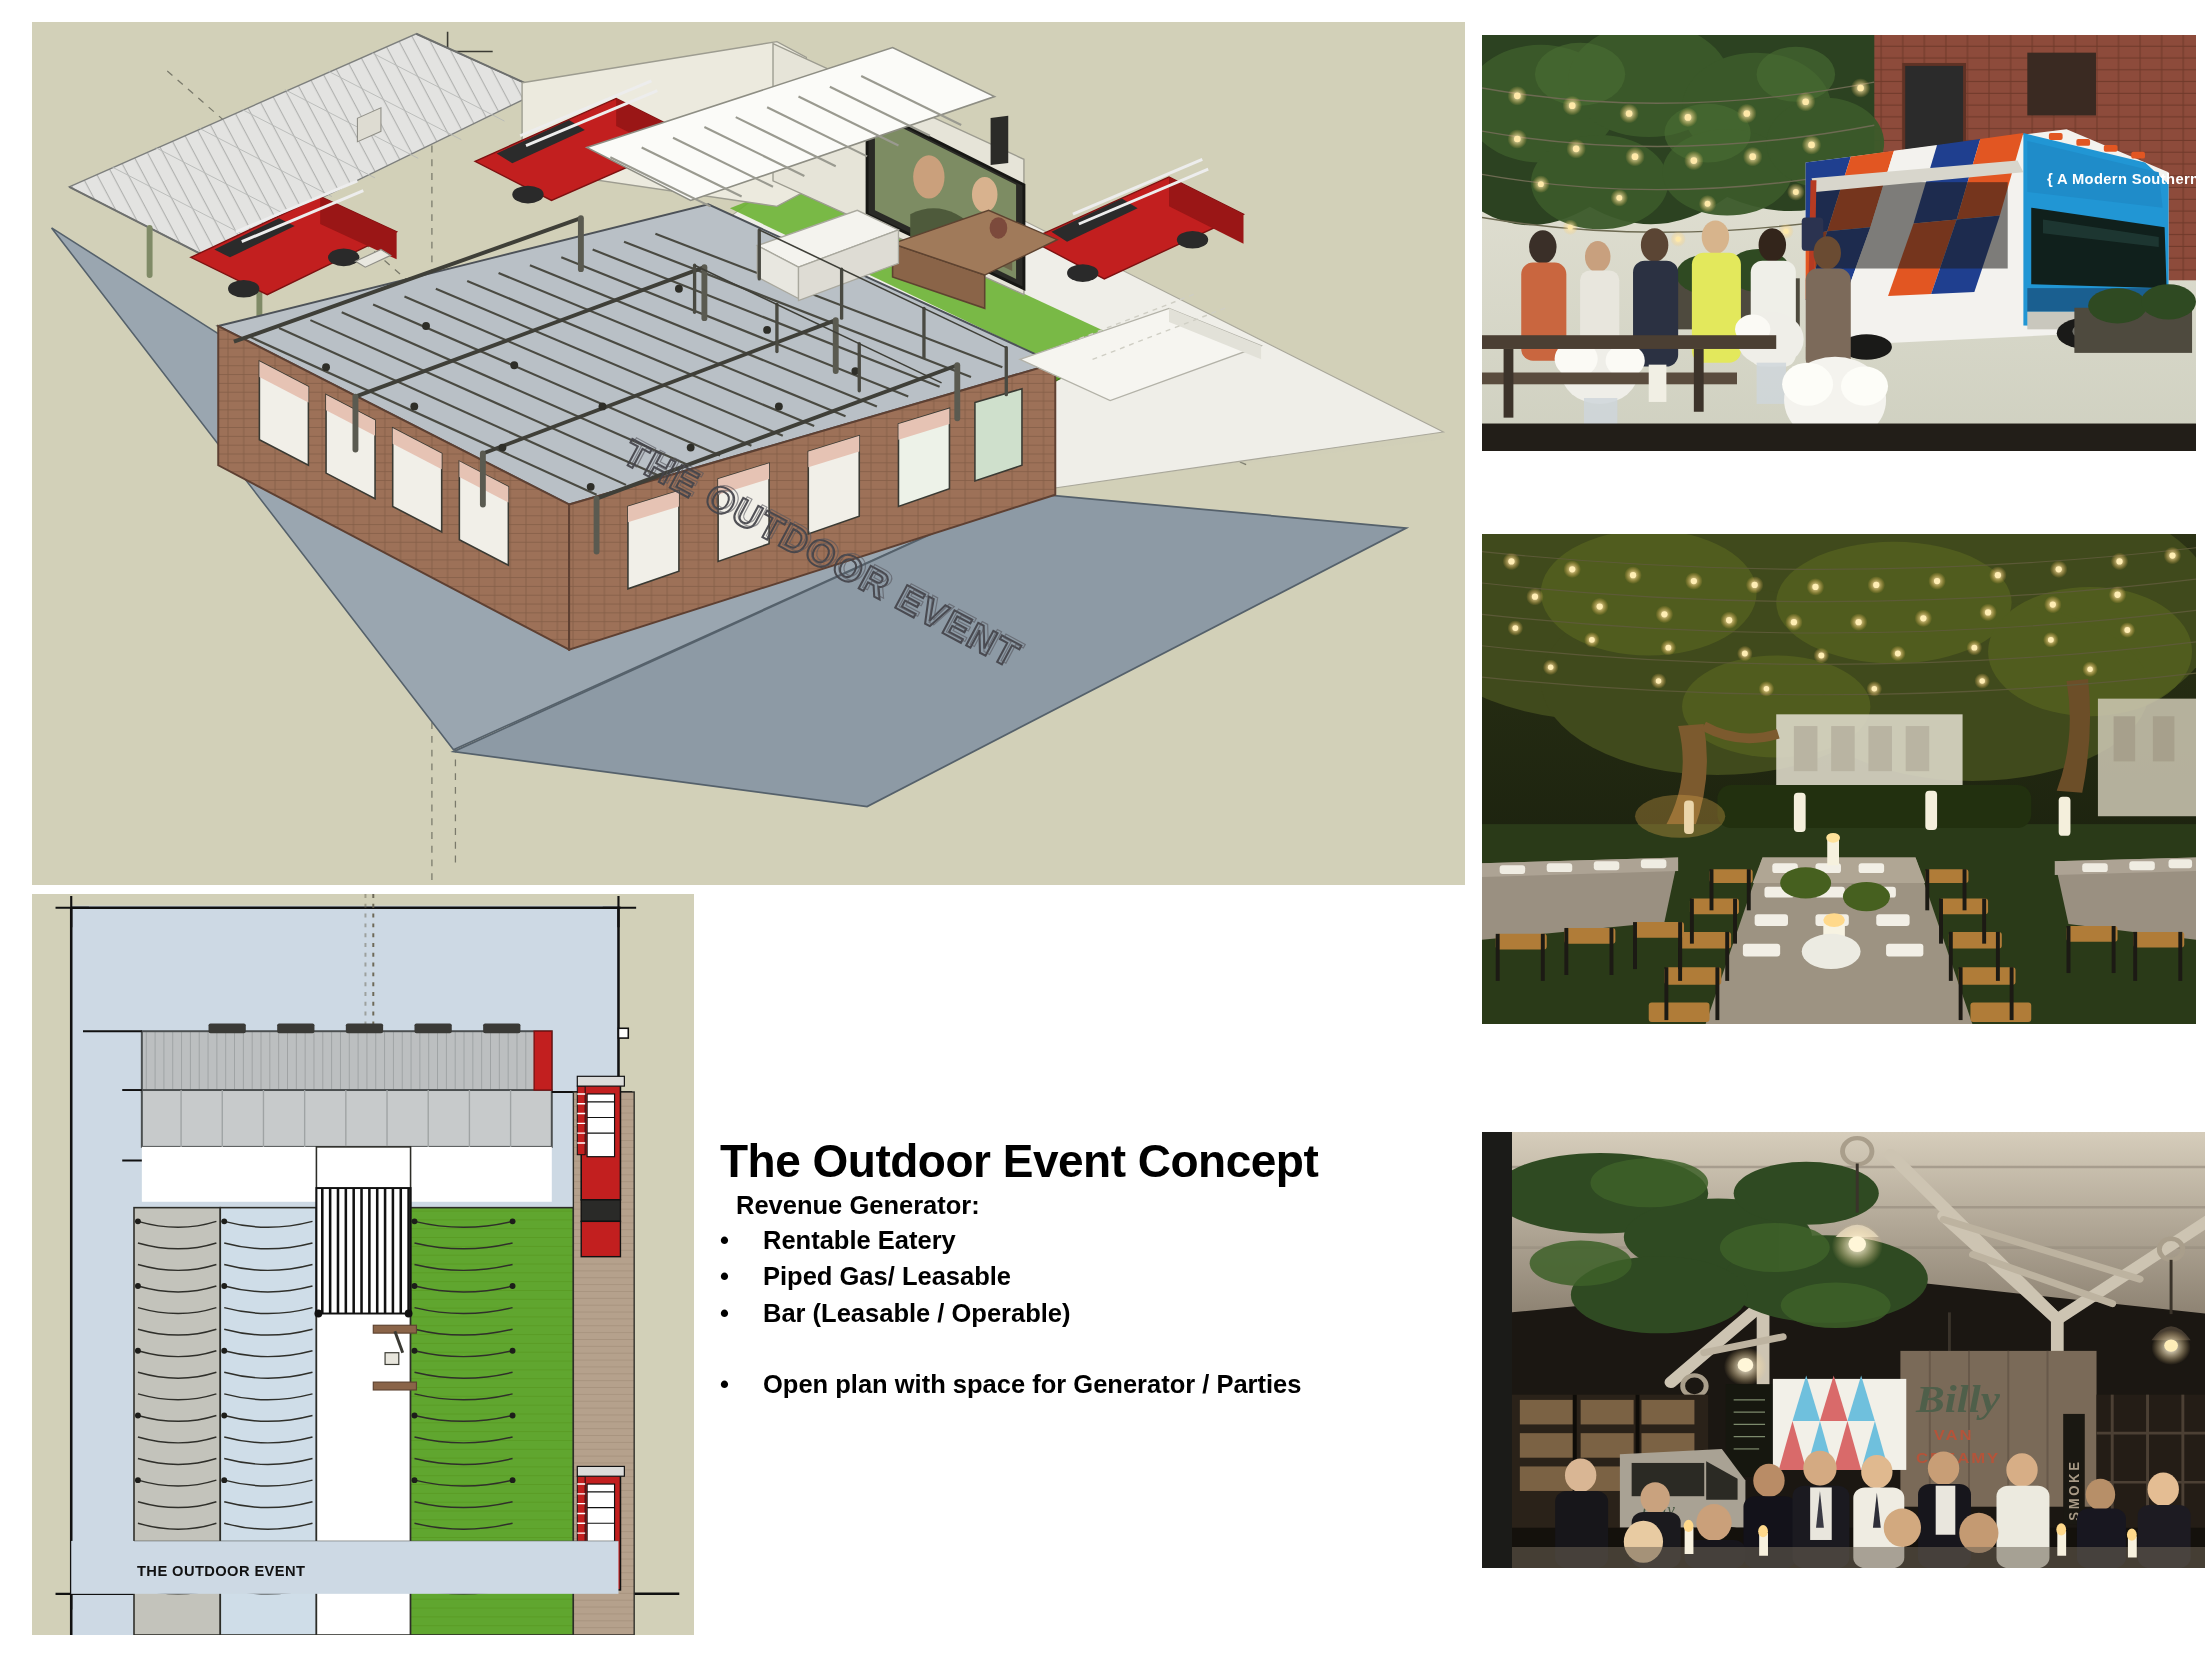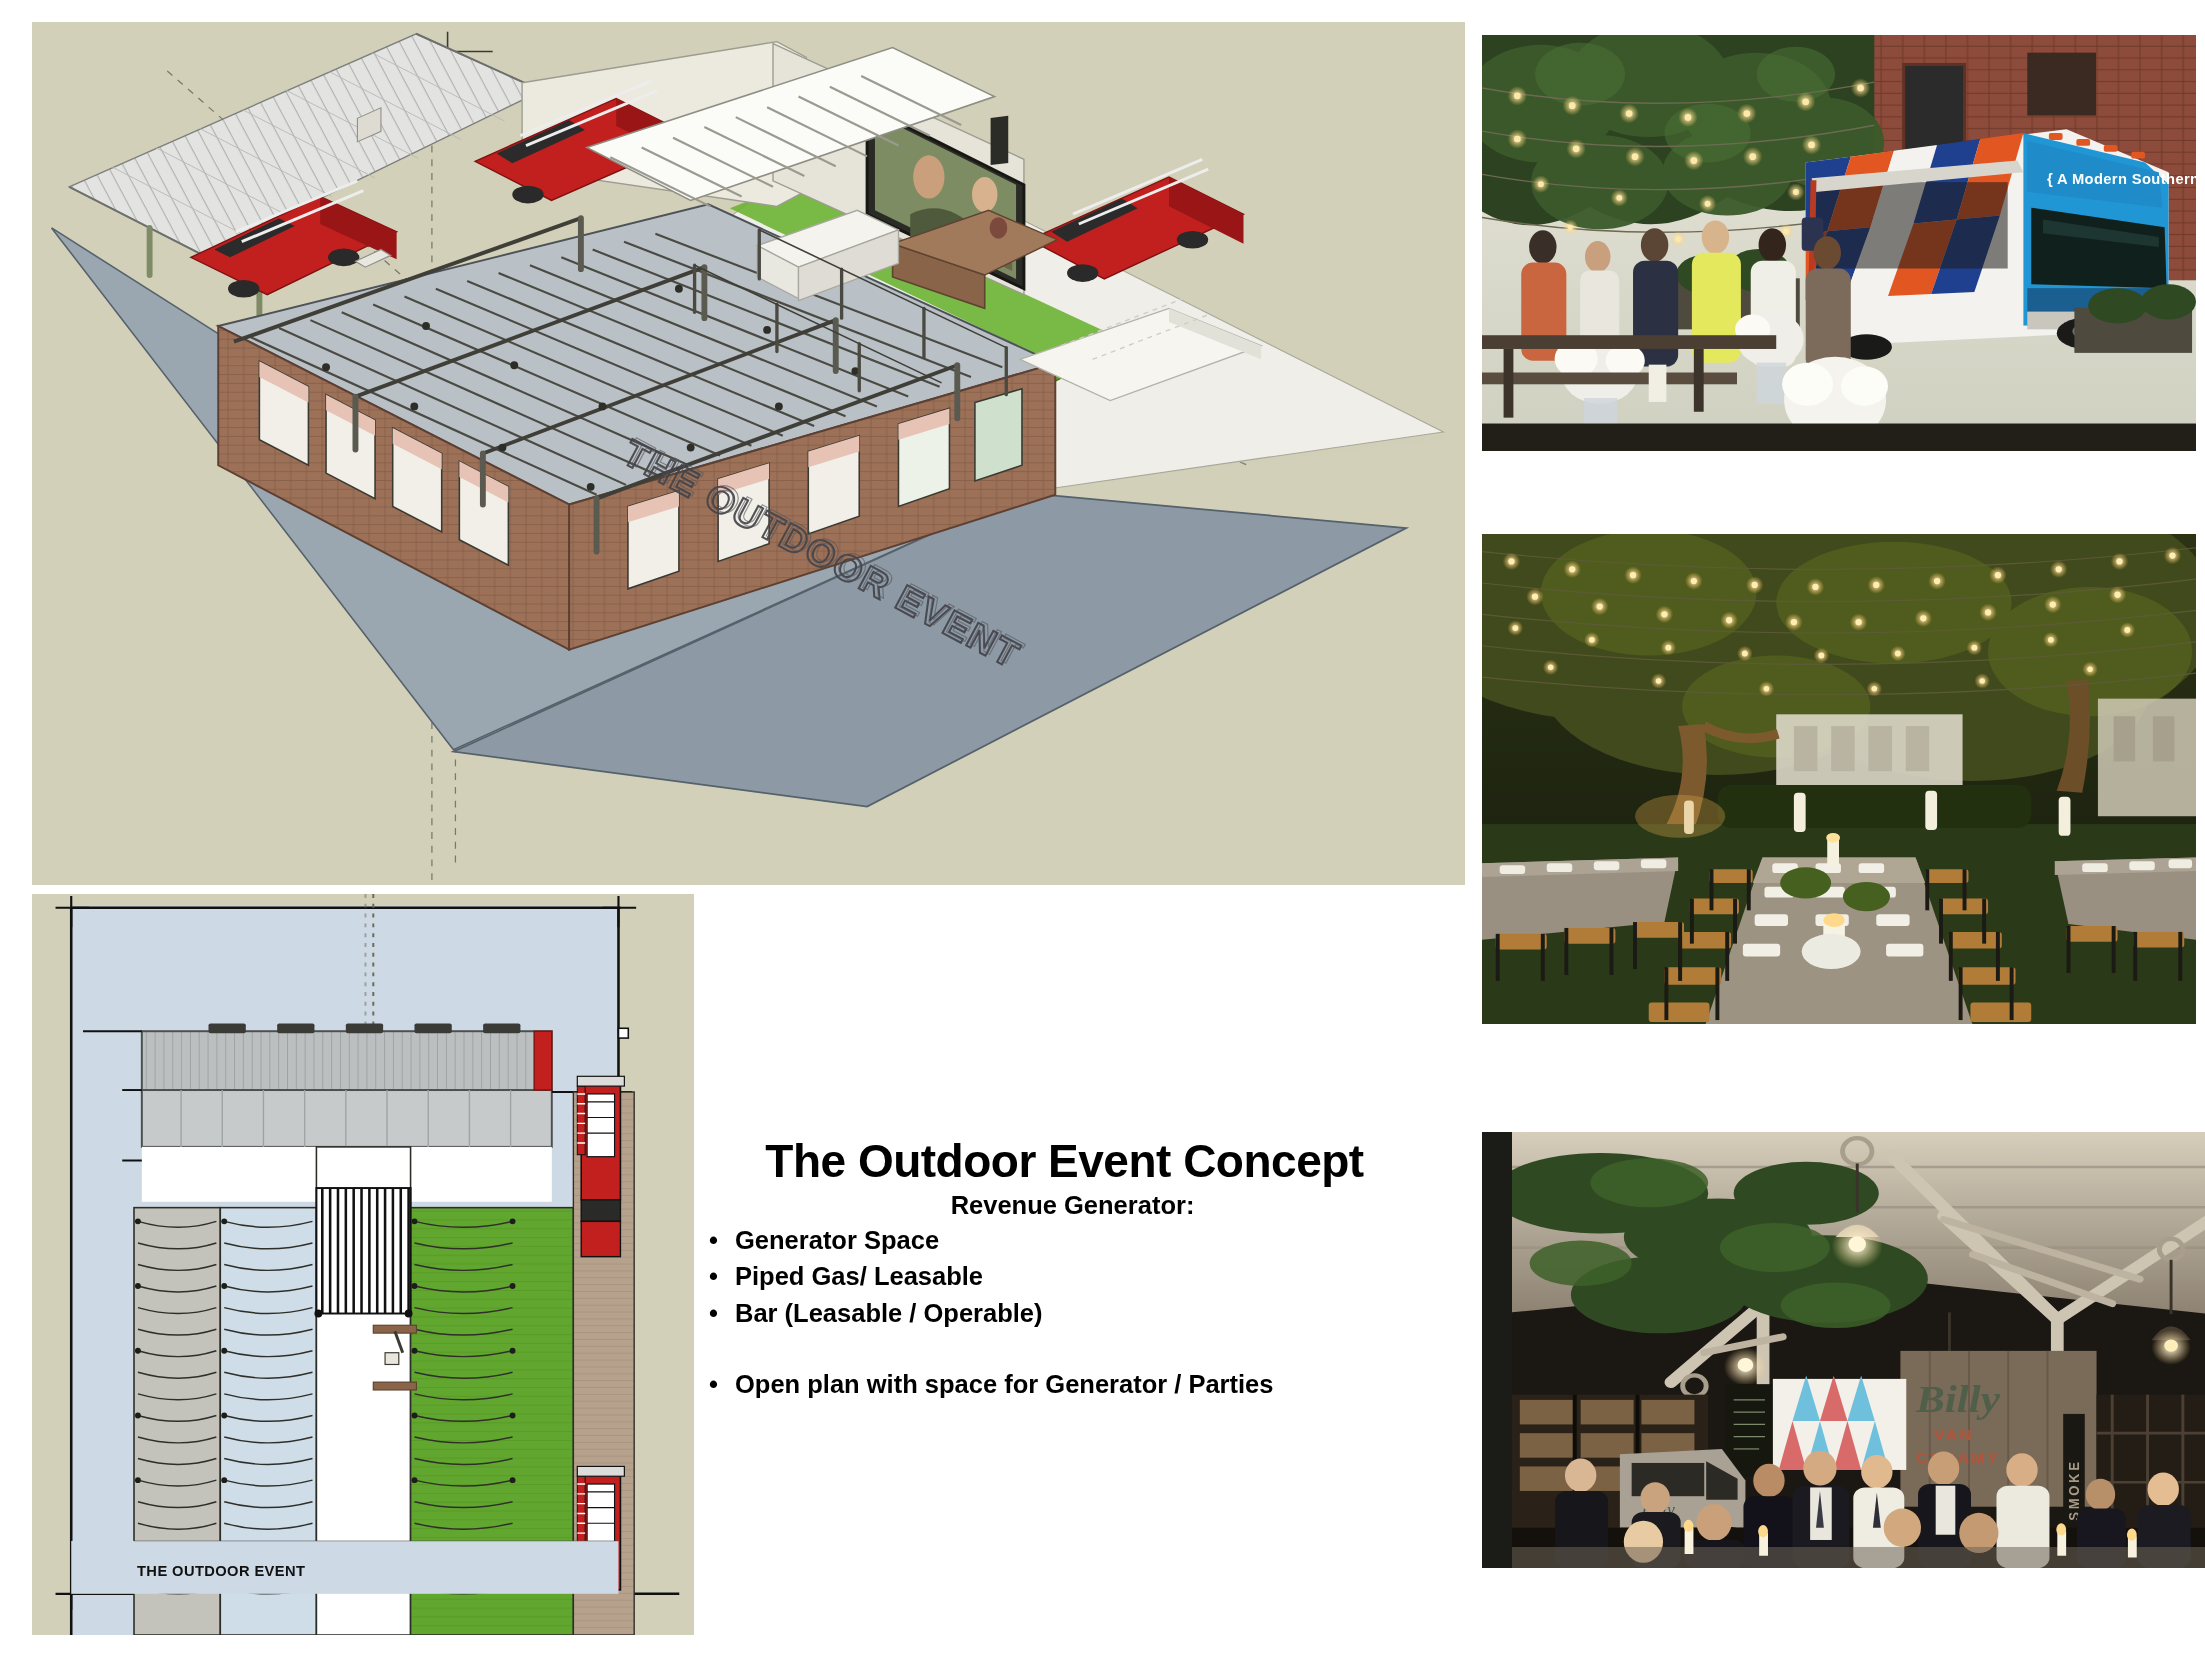--- a/index.html
+++ b/index.html
@@ -13,21 +13,21 @@
 
   
   #plan-panel{position:absolute;left:32px;top:894px;width:662px;height:741px;
      background:#d2d0b8;overflow:hidden;}
   #plan-svg{position:absolute;left:0;top:0;width:662px;height:741px;}
   #plan-label{position:absolute;left:137px;top:1563px;
      font-size:14.7px;font-weight:bold;color:#111;letter-spacing:0.4px;
      font-family:"Liberation Sans",sans-serif;}
 
   
-  #textblock{position:absolute;left:692px;top:1137px;width:745px;text-align:center;}
+  #textblock{position:absolute;left:720px;top:1137px;width:745px;}
   #title{font-size:46px;font-weight:bold;color:#000;line-height:1.05;
      letter-spacing:-0.5px;margin:0 0 5.9px 0;}
   #subtitle{font-size:25.5px;font-weight:bold;color:#000;margin:0 0 2px 16px;}
   ul.bullets{list-style:none;margin:0;padding:0;}
   ul.bullets li{font-size:25.5px;font-weight:bold;color:#000;
      display:flex;align-items:baseline;line-height:1.42;}
   ul.bullets li .dot{display:inline-block;width:43px;flex:0 0 43px;
      font-size:25.5px;line-height:1.42;}
   .spacer-li{height:35px;}
 
@@ -497,21 +497,21 @@
   </svg>
 </div>
 <div id="plan-label">THE OUTDOOR EVENT</div>
 
 <div id="textblock">
   <h1 id="title">The Outdoor Event Concept</h1>
   <div id="subtitle">Revenue Generator:</div>
   <ul class="bullets">
     <li>
       <span class="dot">•</span>
-      <span>Generator Space</span>
+      <span>Rentable Eatery</span>
     </li>
     <li>
       <span class="dot">•</span>
       <span>Piped Gas/ Leasable</span>
     </li>
     <li>
       <span class="dot">•</span>
       <span>Bar (Leasable / Operable)</span>
     </li>
     <li class="spacer-li"></li>

